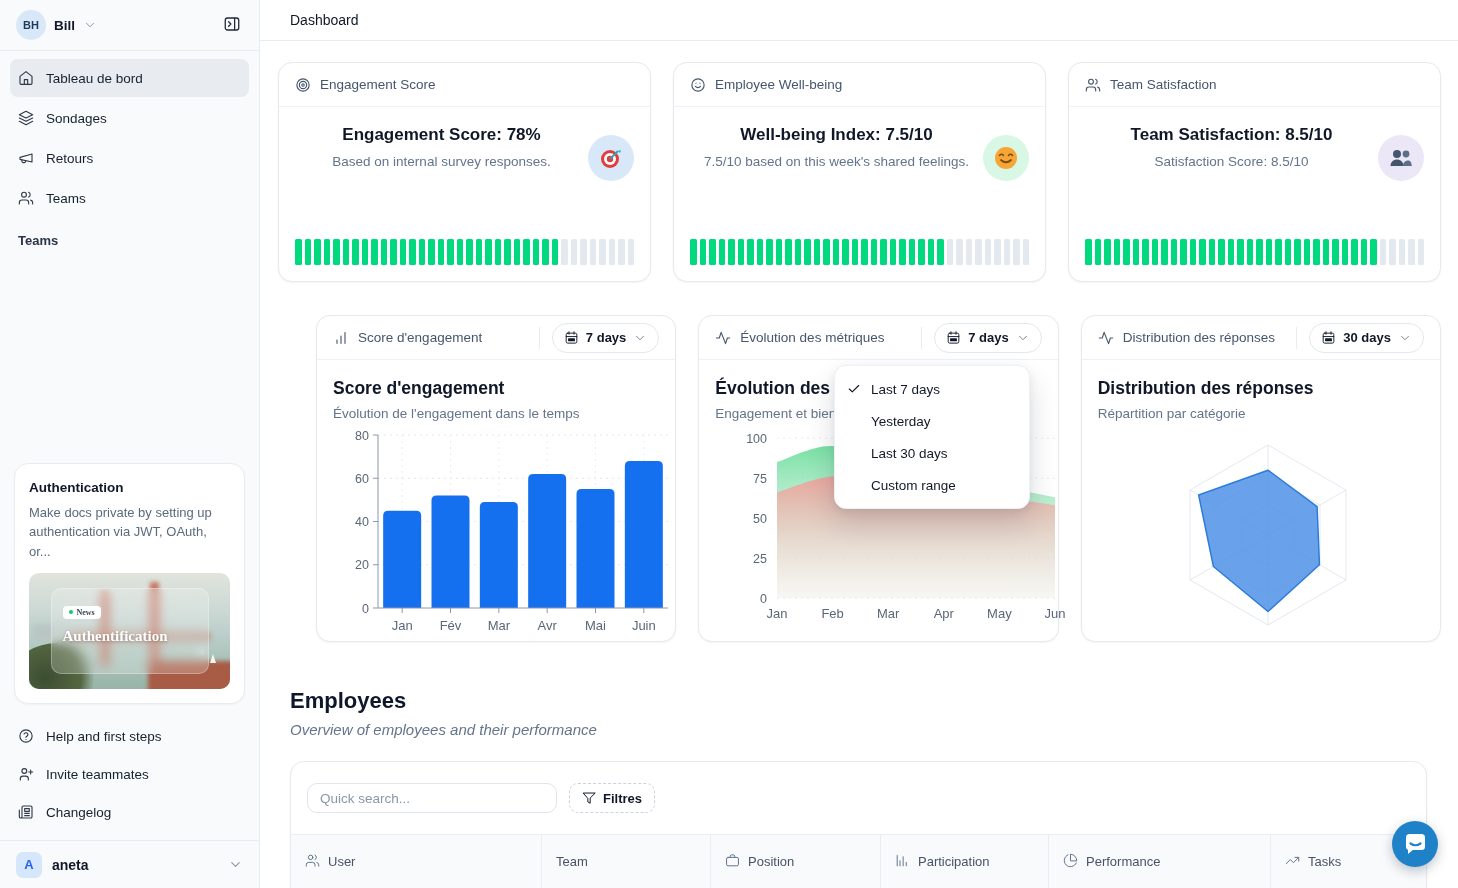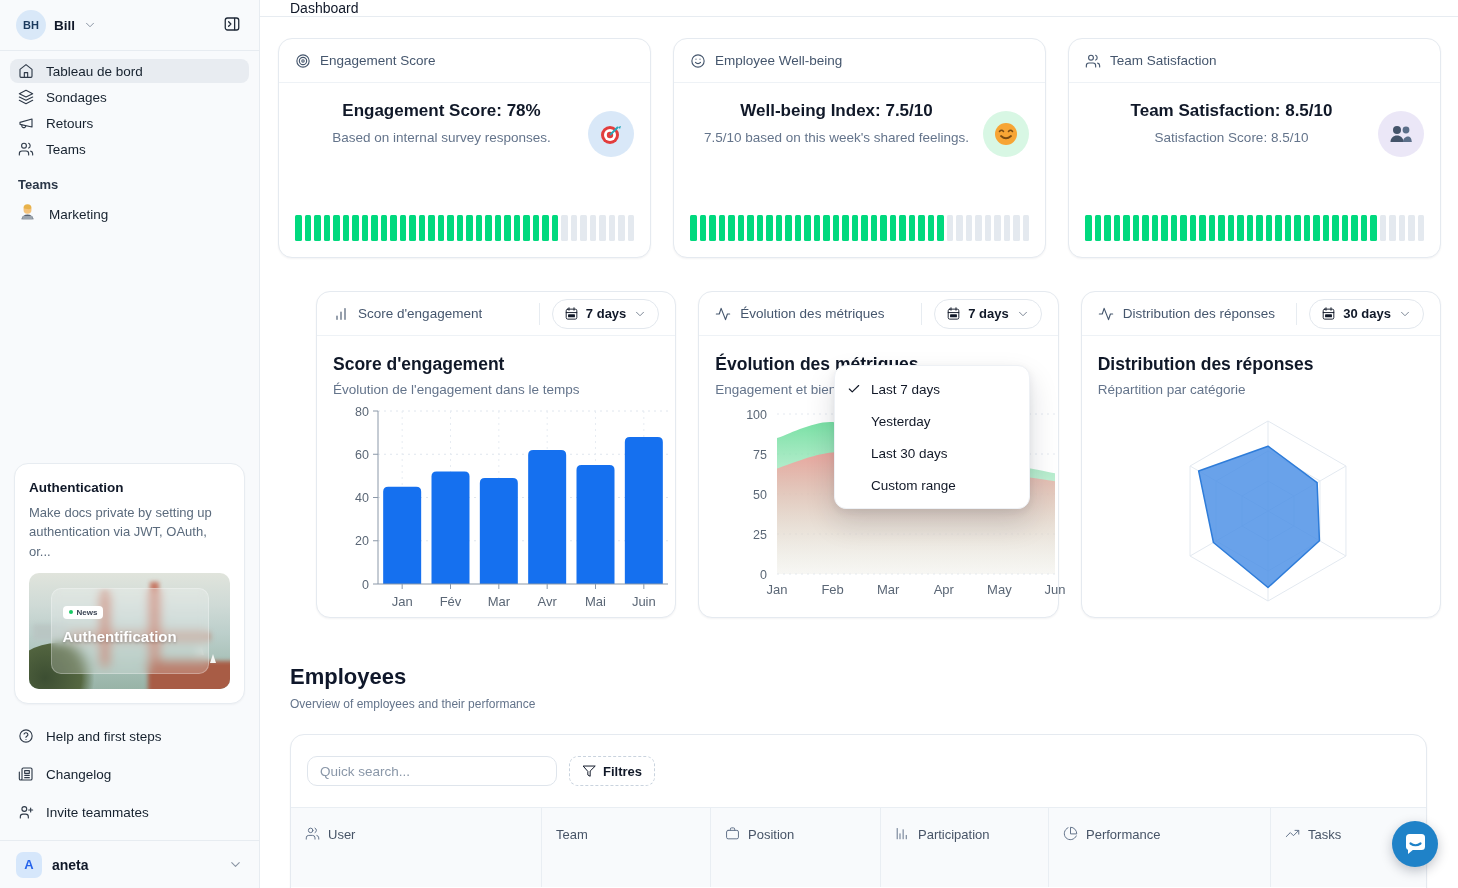--- a/index.html
+++ b/index.html
@@ -12,21 +12,21 @@
   .sidebar{width:260px;min-width:260px;background:#f8fafc;border-right:1px solid #e7ecf1;
     display:flex;flex-direction:column;}
   .sb-header{height:51px;display:flex;align-items:center;padding:0 14px 0 16px;border-bottom:1px solid #e7ecf1;}
   .ws{display:flex;align-items:center;gap:8px;cursor:pointer;}
   .avatar-circle{width:30px;height:30px;border-radius:50%;background:#d9e8f8;color:#1c3b5e;
     font-size:11px;font-weight:700;display:flex;align-items:center;justify-content:center;}
   .ws-name{font-size:13.5px;font-weight:700;color:#101828;}
   .chev{color:#8a94a3;display:flex;}
   .collapse-btn{margin-left:auto;background:none;border:none;padding:4px;cursor:pointer;color:#1f2937;display:flex;}
   .sb-nav{padding:8px 10px 0;}
-  .sb-item{display:flex;align-items:center;gap:12px;height:24px;padding:0 8px;margin-bottom:2px;
+  .sb-item{display:flex;align-items:center;gap:12px;height:38px;padding:0 8px;margin-bottom:2px;
     border-radius:8px;font-size:13.5px;font-weight:500;color:#16212e;cursor:pointer;}
   .sb-item .ic{display:flex;color:#2f3a49;}
   .sb-item.active{background:#e8ecf1;}
   .sb-section{padding:14px 18px 4px;font-size:13px;font-weight:600;color:#2a3647;}
   .sb-team{display:flex;align-items:center;gap:12px;height:36px;padding:0 8px;margin:0 10px;border-radius:8px;
     font-size:13.5px;font-weight:500;color:#16212e;cursor:pointer;}
   .sb-spacer{flex:1;}
   
   .promo{margin:0 14px 10px;background:#fff;border:1px solid #e7ecf1;border-radius:14px;
     padding:14px 14px 14px;cursor:pointer;box-shadow:0 1px 2px rgba(15,23,42,.04);}
@@ -38,35 +38,35 @@
   .pi-t1{left:36%;top:16%;width:8px;height:64%;}
   .pi-t2{left:60%;top:8%;width:9px;height:74%;}
   .pi-deck{position:absolute;left:20%;top:52%;width:70%;height:7px;background:#c06a53;filter:blur(3px);opacity:.7;}
   .pi-hill{position:absolute;left:-14px;bottom:-12px;width:86px;height:58px;border-radius:50%;
     background:radial-gradient(circle at 35% 60%,#3c4e32 0%,#556741 55%,rgba(85,103,65,0) 75%);}
   .pi-fort{position:absolute;right:-10px;bottom:-14px;width:92px;height:42px;background:#a85c45;border-radius:8px;filter:blur(2px);}
   .pi-city{position:absolute;left:4px;top:44%;width:34px;height:16px;background:#b9c4c2;filter:blur(2px);opacity:.8;}
   .pi-sail{position:absolute;width:0;height:0;border-left:3px solid transparent;border-right:3px solid transparent;border-bottom:9px solid #f4f6f4;}
   .promo-overlay{position:absolute;inset:0;display:flex;align-items:center;justify-content:center;}
   .promo-glass{width:158px;height:86px;border-radius:10px;background:rgba(255,255,255,.22);
-    backdrop-filter:blur(5px);box-shadow:inset 0 0 0 1px rgba(255,255,255,.28);padding:12px 12px;}
+    backdrop-filter:blur(5px);box-shadow:inset 0 0 0 1px rgba(255,255,255,.28);padding:12px 12px;font-family:Liberation Serif, serif;}
   .news-pill{display:inline-flex;align-items:center;gap:4px;background:#fff;border-radius:4px;
     padding:2px 6px;font-size:8px;font-weight:700;color:#3a4454;}
   .news-pill::before{content:"";width:4px;height:4px;border-radius:50%;background:#18c964;}
   .promo-caption{margin-top:9px;color:#fff;font-weight:700;font-size:15px;text-shadow:0 1px 3px rgba(0,0,0,.3);}
   .sb-footer{padding:4px 10px 8px;}
   .sb-account{border-top:1px solid #e7ecf1;height:48px;display:flex;align-items:center;gap:10px;padding:0 16px;cursor:pointer;}
   .avatar-sq{width:26px;height:26px;border-radius:7px;background:#d6e7fb;color:#2563eb;font-weight:700;
     font-size:13px;display:flex;align-items:center;justify-content:center;}
   .acct-name{font-size:14px;font-weight:700;color:#101828;}
   .sb-account .chev{margin-left:auto;}
 
   
   .main{flex:1;display:flex;flex-direction:column;min-width:0;}
-  .main-header{height:51px;display:flex;align-items:center;padding:0 30px;border-bottom:1px solid #e7ecf1;
+  .main-header{height:51px;display:flex;align-items:center;padding:12px 30px;border-bottom:1px solid #e7ecf1;
     font-size:14px;font-weight:500;color:#101828;}
   .content{padding:0 17px 0 18px;}
   .metrics-row{margin-top:21px;display:flex;gap:22px;}
   .charts-row{margin-top:33px;display:flex;gap:22px;margin-left:38px;}
   .card{flex:1;background:#fff;border:1px solid #e5eaf0;border-radius:14px;box-shadow:0 1px 2px rgba(15,23,42,.05);min-width:0;}
   .card-head{display:flex;align-items:center;gap:9px;height:44px;padding:0 16px;border-bottom:1px solid #eef2f6;color:#45566d;}
   .card-head .ic{display:flex;color:#45566d;}
   .card-head-title{font-size:13.5px;font-weight:500;white-space:nowrap;overflow:hidden;text-overflow:ellipsis;}
   .head-right{margin-left:auto;display:flex;align-items:center;gap:12px;}
   .head-sep{width:1px;height:22px;background:#e7ecf1;}
@@ -86,21 +86,21 @@
 
   .chart-card{height:327px;}
   .chart-body{padding:12px 16px 0;}
   .chart-title{margin:6px 0 7px;font-size:17.5px;font-weight:700;color:#101828;}
   .chart-sub{margin:0 0 2px;font-size:13.5px;color:#64748b;}
   svg text{font-family:"Liberation Sans",sans-serif;}
 
   
   .employees{margin:46px 0 0 12px;}
   .emp-title{margin:0 0 7px;font-size:22px;font-weight:700;color:#0f172a;}
-  .emp-sub{margin:0;font-size:12px;color:#64748b;}
+  .emp-sub{margin:0;font-size:15px;color:#64748b;font-style:italic;}
   .table-card{margin-top:23px;width:1137px;height:176px;background:#fff;border:1px solid #e5eaf0;
     border-radius:14px;box-shadow:0 1px 2px rgba(15,23,42,.05);overflow:hidden;}
   .table-toolbar{display:flex;align-items:center;gap:12px;padding:21px 16px 21px;}
   .search-input{width:250px;height:30px;border:1px solid #dfe5ec;border-radius:10px;padding:0 12px;
     font-family:inherit;font-size:13.5px;color:#0f172a;outline:none;background:#fff;}
   .search-input::placeholder{color:#8a97a8;}
   .filters-btn{display:flex;align-items:center;gap:7px;height:30px;padding:0 12px;border:1px dashed #c9d3de;
     border-radius:9px;background:#fff;font-family:inherit;font-size:13px;font-weight:600;color:#101828;cursor:pointer;}
   .filters-btn .ic{display:flex;color:#101828;}
   .table-head{display:flex;border-top:1px solid #e9eef3;background:#f8fafc;height:80px;}
@@ -181,31 +181,20 @@
               <path d="M16 21v-2a4 4 0 0 0-4-4H6a4 4 0 0 0-4 4v2"></path>
               <circle cx="9" cy="7" r="3.6"></circle>
               <path d="M22 21v-2a4 4 0 0 0-3-3.87"></path>
               <path d="M16 3.4a4 4 0 0 1 0 7.2"></path>
             </svg>
           </span>
           <span>Teams</span>
         </div>
       </nav>
     <div class="sb-section">Teams</div>
-    <div id="sb-teams">
-        <div class="sb-team">
-          <span class="ic"><svg width="19" height="19" viewBox="0 0 20 20">
-              <circle cx="10" cy="7" r="4.2" fill="#f4c27a"></circle>
-              <path d="M5.8 5.4a4.2 4.2 0 0 1 8.4 0q-2 1.4-4.2 1t-4.2-1z" fill="#e8b24b"></path>
-              <path d="M3.5 17c.8-3.4 3.4-5 6.5-5s5.7 1.6 6.5 5z" fill="#5b6572"></path>
-              <rect x="4.5" y="13.8" width="11" height="3.4" rx="1" fill="#9aa3ad"></rect>
-            </svg></span>
-          <span>Marketing</span>
-        </div>
-      </div>
 
     <div class="sb-spacer"></div>
 
     <div class="promo">
       <div class="promo-title">Authentication</div>
       <div class="promo-desc">Make docs private by setting up authentication via JWT, OAuth, or...</div>
       <div class="promo-img">
         <div class="pi-city"></div>
         <div class="pi-tower pi-t1"></div>
         <div class="pi-tower pi-t2"></div>
@@ -230,38 +219,38 @@
               <circle cx="12" cy="12" r="9.2"></circle>
               <path d="M9.1 9a3 3 0 0 1 5.8 1c0 2-3 2.6-3 4"></path>
               <path d="M12 17.2v.1"></path>
             </svg>
           </span>
           <span>Help and first steps</span>
         </div>
         <div class="sb-item" style="height: 36px;">
           <span class="ic">
             <svg width="16" height="16" viewBox="0 0 24 24" fill="none" stroke="currentColor" stroke-width="1.7" stroke-linecap="round" stroke-linejoin="round">
+              <circle cx="9.5" cy="7.5" r="3.6"></circle>
+              <path d="M15.5 21v-1.8a4 4 0 0 0-4-4h-4a4 4 0 0 0-4 4V21"></path>
+              <path d="M19 6v6"></path>
+              <path d="M16 9h6"></path>
+            </svg>
+          </span>
+          <span>Invite teammates</span>
+        </div>
+        <div class="sb-item" style="height: 36px;">
+          <span class="ic">
+            <svg width="16" height="16" viewBox="0 0 24 24" fill="none" stroke="currentColor" stroke-width="1.7" stroke-linecap="round" stroke-linejoin="round">
               <path d="M4 21h15a2 2 0 0 0 2-2V5a2 2 0 0 0-2-2H8a2 2 0 0 0-2 2v14a2 2 0 0 1-2 2Zm0 0a2 2 0 0 1-2-2V9"></path>
               <path d="M10 7h7v4h-7z"></path>
               <path d="M10 14h7"></path>
               <path d="M10 17.5h7"></path>
             </svg>
           </span>
           <span>Changelog</span>
-        </div>
-        <div class="sb-item" style="height: 36px;">
-          <span class="ic">
-            <svg width="16" height="16" viewBox="0 0 24 24" fill="none" stroke="currentColor" stroke-width="1.7" stroke-linecap="round" stroke-linejoin="round">
-              <circle cx="9.5" cy="7.5" r="3.6"></circle>
-              <path d="M15.5 21v-1.8a4 4 0 0 0-4-4h-4a4 4 0 0 0-4 4V21"></path>
-              <path d="M19 6v6"></path>
-              <path d="M16 9h6"></path>
-            </svg>
-          </span>
-          <span>Invite teammates</span>
         </div>
       </div>
 
     <div class="sb-account">
       <div class="avatar-sq">A</div>
       <span class="acct-name">aneta</span>
       <span class="chev">
           <svg width="15" height="15" viewBox="0 0 24 24" fill="none" stroke="currentColor" stroke-width="1.7" stroke-linecap="round" stroke-linejoin="round">
             <path d="m6 9 6 6 6-6"></path>
           </svg>

